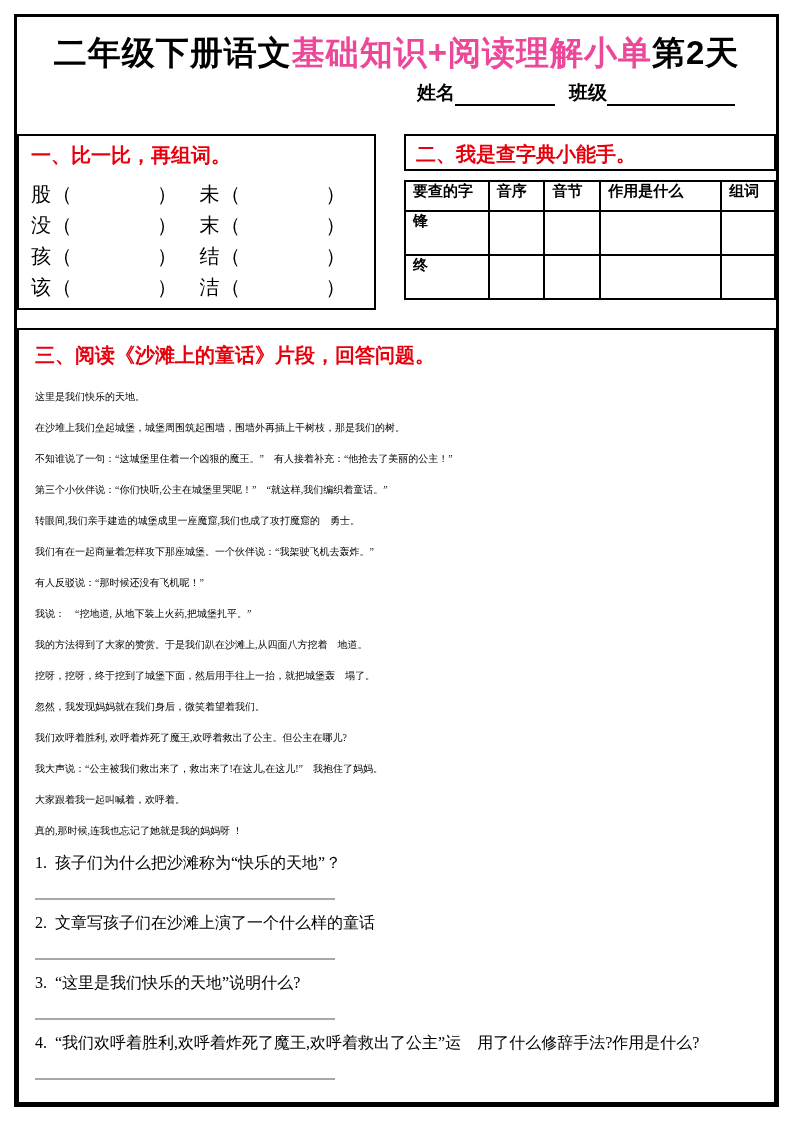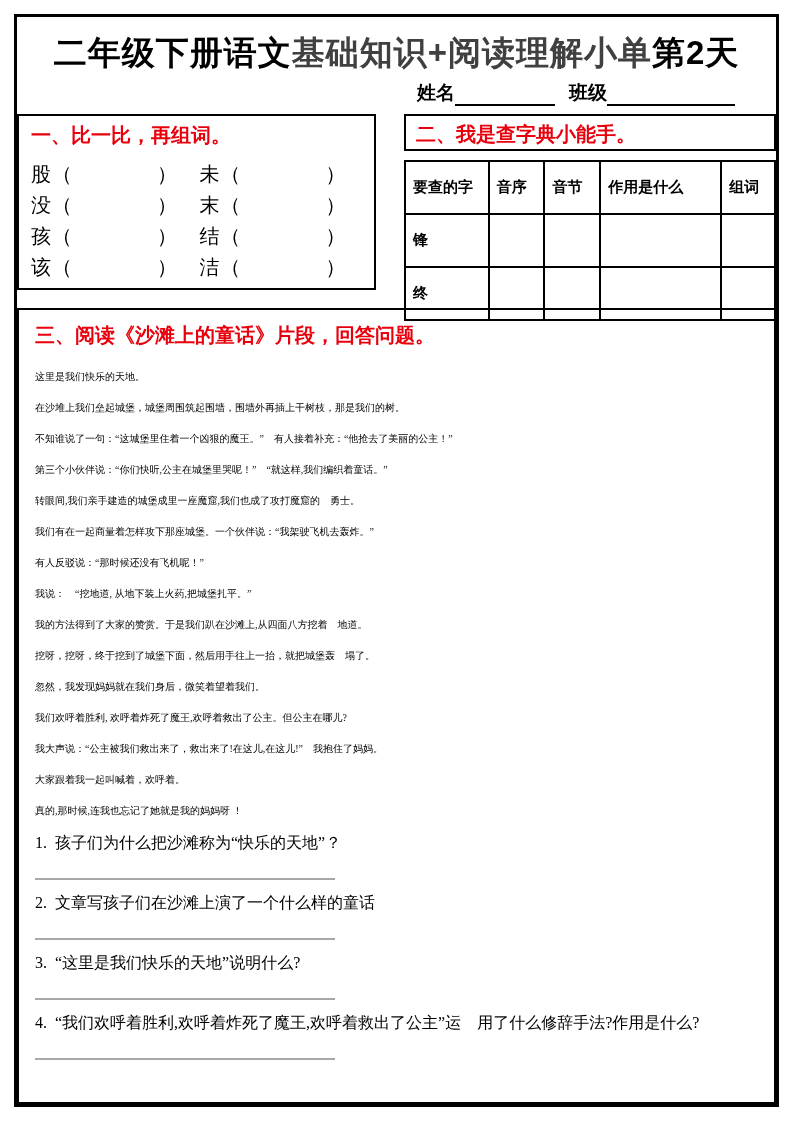--- a/index.html
+++ b/index.html
@@ -21,40 +21,40 @@
   
   .page-title {
     margin-top: 14px;
     text-align: center;
     font-family: "Liberation Sans", "DejaVu Sans", sans-serif;
     font-weight: bold;
     font-size: 33px;
     letter-spacing: 1px;
     white-space: nowrap;
   }
-  .title-red { color: #404040; }
+  .title-red { color: #ec4899; }
   .name-line {
     margin-top: 4px;
     padding-left: 400px;
     font-size: 19px;
     font-weight: bold;
     height: 30px;
   }
   .blank-underline {
     display: inline-block;
     border-bottom: 2px solid #000;
     height: 20px;
     vertical-align: bottom;
   }
   .name-blank  { width: 100px; margin-right: 14px; }
   .class-blank { width: 128px; }
 
   
   .top-row {
-    margin-top: 4px;
+    margin-top: 24px;
     display: flex;
     gap: 28px;
     height: 176px;
   }
   .section-title {
     color: #e8000d;
     font-family: "Liberation Sans", "DejaVu Sans", sans-serif;
     font-weight: bold;
     font-size: 20px;
     white-space: nowrap;
@@ -76,21 +76,21 @@
     height: 37px;
   }
   .dict-table {
     margin-top: 9px;
     border-collapse: collapse;
     width: 372px;
     font-size: 15px;
   }
   .dict-table th, .dict-table td {
     border: 2px solid #000;
-    padding: 16px 7px;
+    padding: 0 7px;
     text-align: left;
     vertical-align: top;
   }
   .dict-table th { font-weight: bold; height: 30px; white-space: nowrap; }
   .dict-table td { height: 44px; }
   .dict-table td.char-cell { font-weight: bold; }
 
   
   .section3-box {
     margin-top: 18px;

